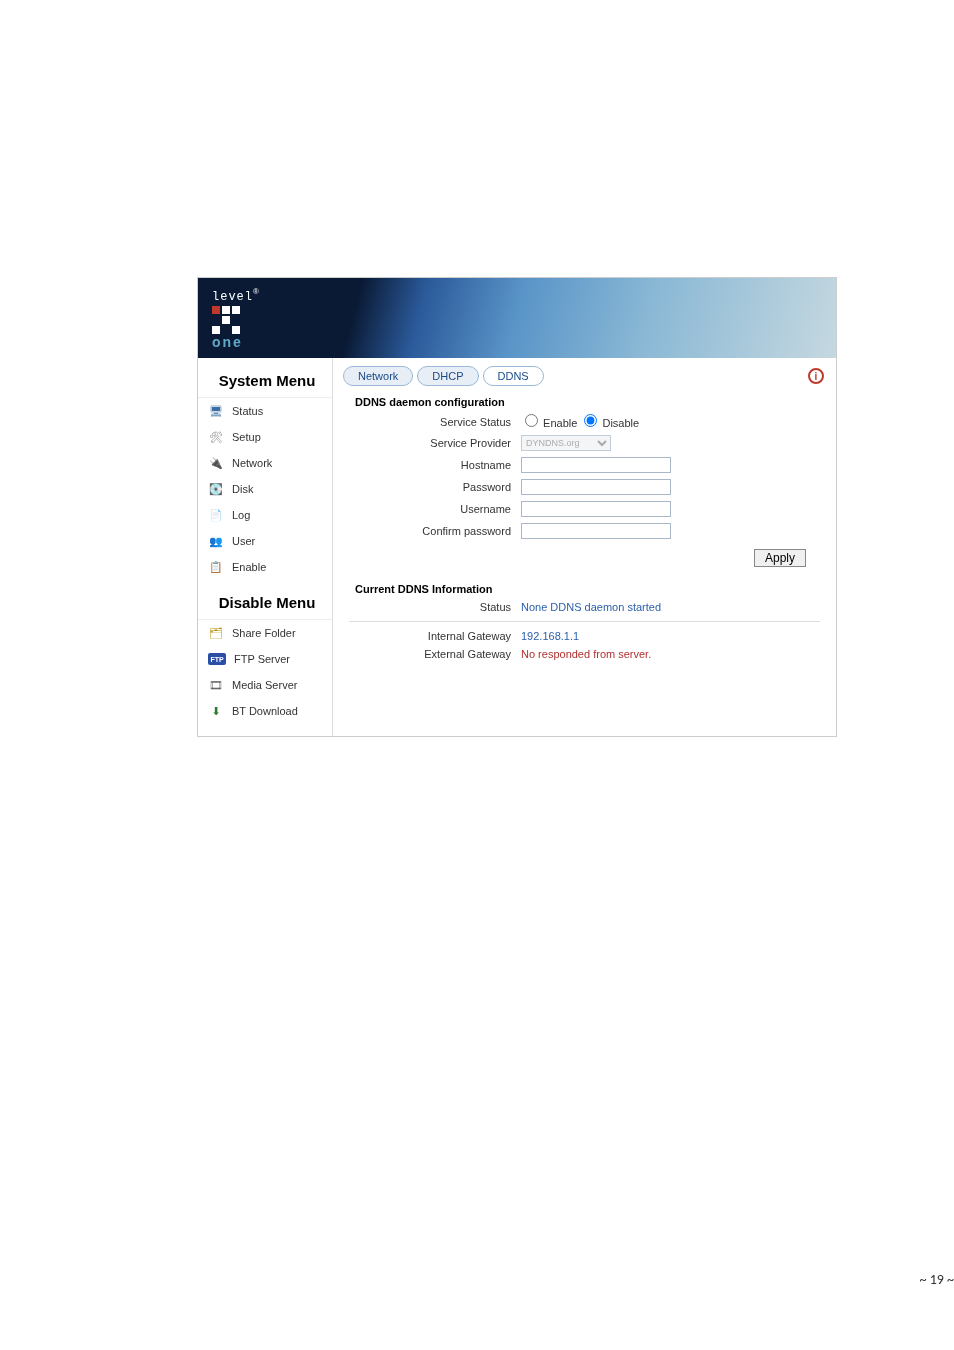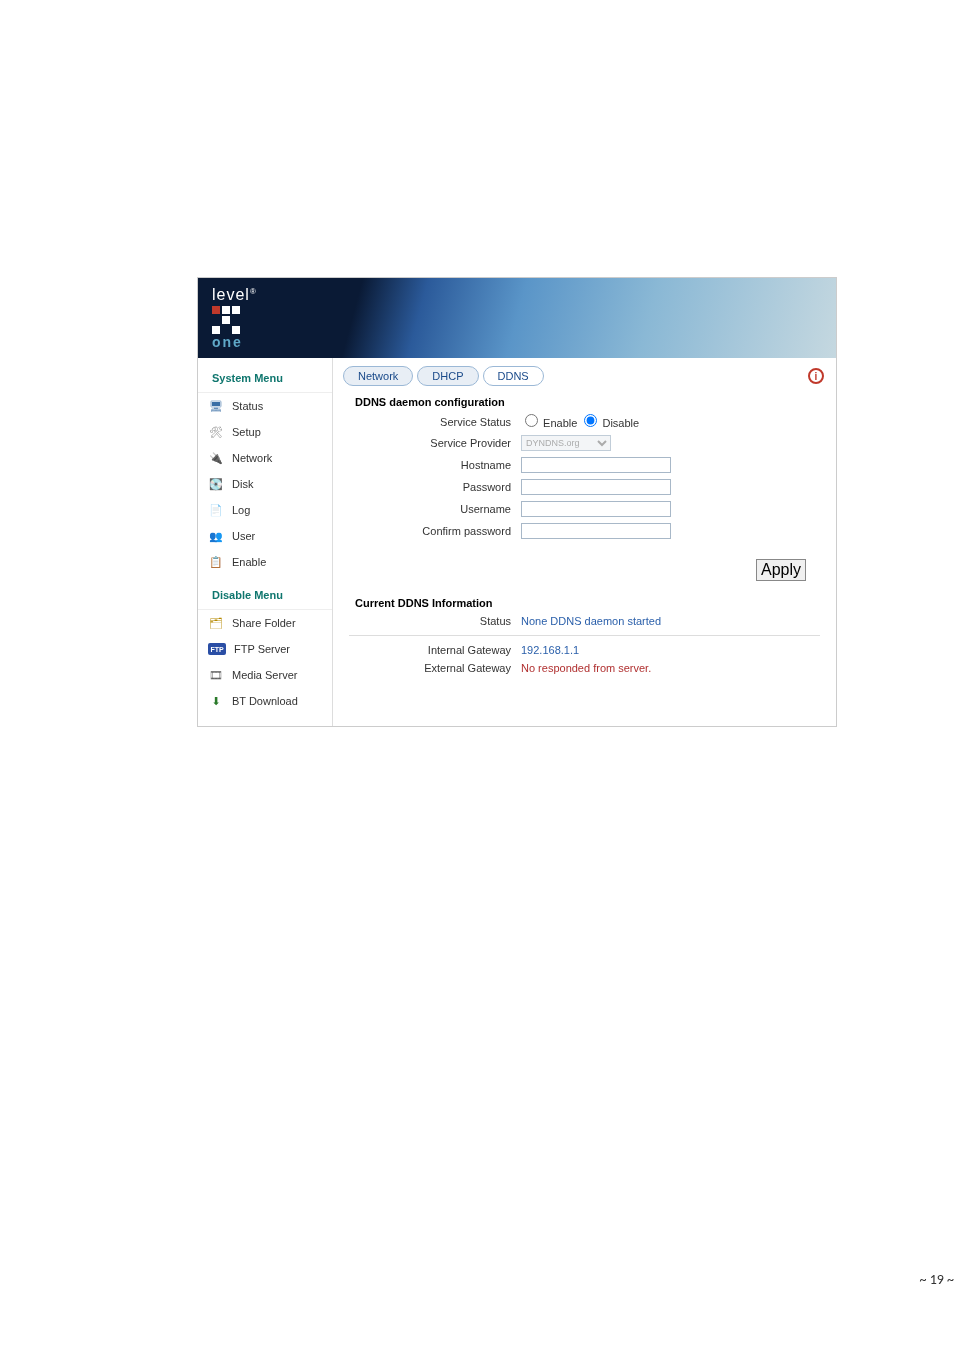--- a/index.html
+++ b/index.html
@@ -16,42 +16,43 @@
     top: 277px;
     width: 640px;
     border: 1px solid #ccc;
   }
   .header-banner {
     height: 80px;
     background: linear-gradient(105deg, #0a1a35 0%, #0a1a35 25%, #2b5a9a 35%, #5a95c8 50%, #8ab8d5 70%, #c5d8e0 100%);
     position: relative;
     padding: 8px 14px;
   }
-  .logo-text { color: #fff; font-size: 16px; font-family: Liberation Sans, sans-serif; letter-spacing: 1px; text-align: right; }
+  .logo-text { color: #fff; font-size: 12px; font-family: Liberation Mono, monospace; letter-spacing: 1px; text-align: right; }
   .logo-sup { color: #fff; font-size: 8px; vertical-align: super; }
   .logo-grid { display: flex; flex-direction: column; gap: 2px; margin-top: 2px; }
   .logo-row { display: flex; gap: 2px; }
   .logo-sq { width: 8px; height: 8px; background: #fff; }
   .logo-sq.red { background: #c0392b; }
   .logo-sq.empty { background: transparent; }
   .logo-one { color: #5fa8c8; font-size: 14px; letter-spacing: 2px; font-weight: bold; }
   .body-row { display: flex; }
   .sidebar {
     width: 135px;
     background: #fff;
     border-right: 1px solid #ddd;
     padding: 8px 0 12px 0;
     font-size: 11px;
   }
   .menu-head {
-    color: #0f766e;
+    color: #000000;
     font-weight: bold;
-    font-size: 11px;
+    font-size: 15px;
     padding: 6px 10px 8px 14px;
     border-bottom: 1px solid #eee;
+    text-align: center;
   }
   .menu-item {
     display: flex;
     align-items: center;
     gap: 8px;
     padding: 0 10px 0 10px;
     color: #333;
     cursor: pointer;
     height: 26px;
   }
@@ -128,27 +129,27 @@
   .sel {
     width: 90px;
     height: 16px;
     border: 1px solid #a8b8c8;
     background: #eef2f5;
     font-size: 9px;
     color: #888;
   }
   .radio { margin: 0 2px 0 4px; }
   .apply-btn {
-    font-size: 16px;
-    padding: 1px 4px;
+    font-size: 12px;
+    padding: 1px 10px;
     border: 1px solid #888;
     background: #f0f0f0;
     cursor: pointer;
     float: right;
-    margin: 16px 20px 10px 0;
+    margin: 6px 20px 10px 0;
   }
   .clear { clear: both; }
   .footer-page {
     position: absolute;
     bottom: 62px;
     width: 954px;
     text-align: right;
     font-size: 14px;
     font-family: "Segoe UI", Calibri, sans-serif;
     color: #333;

